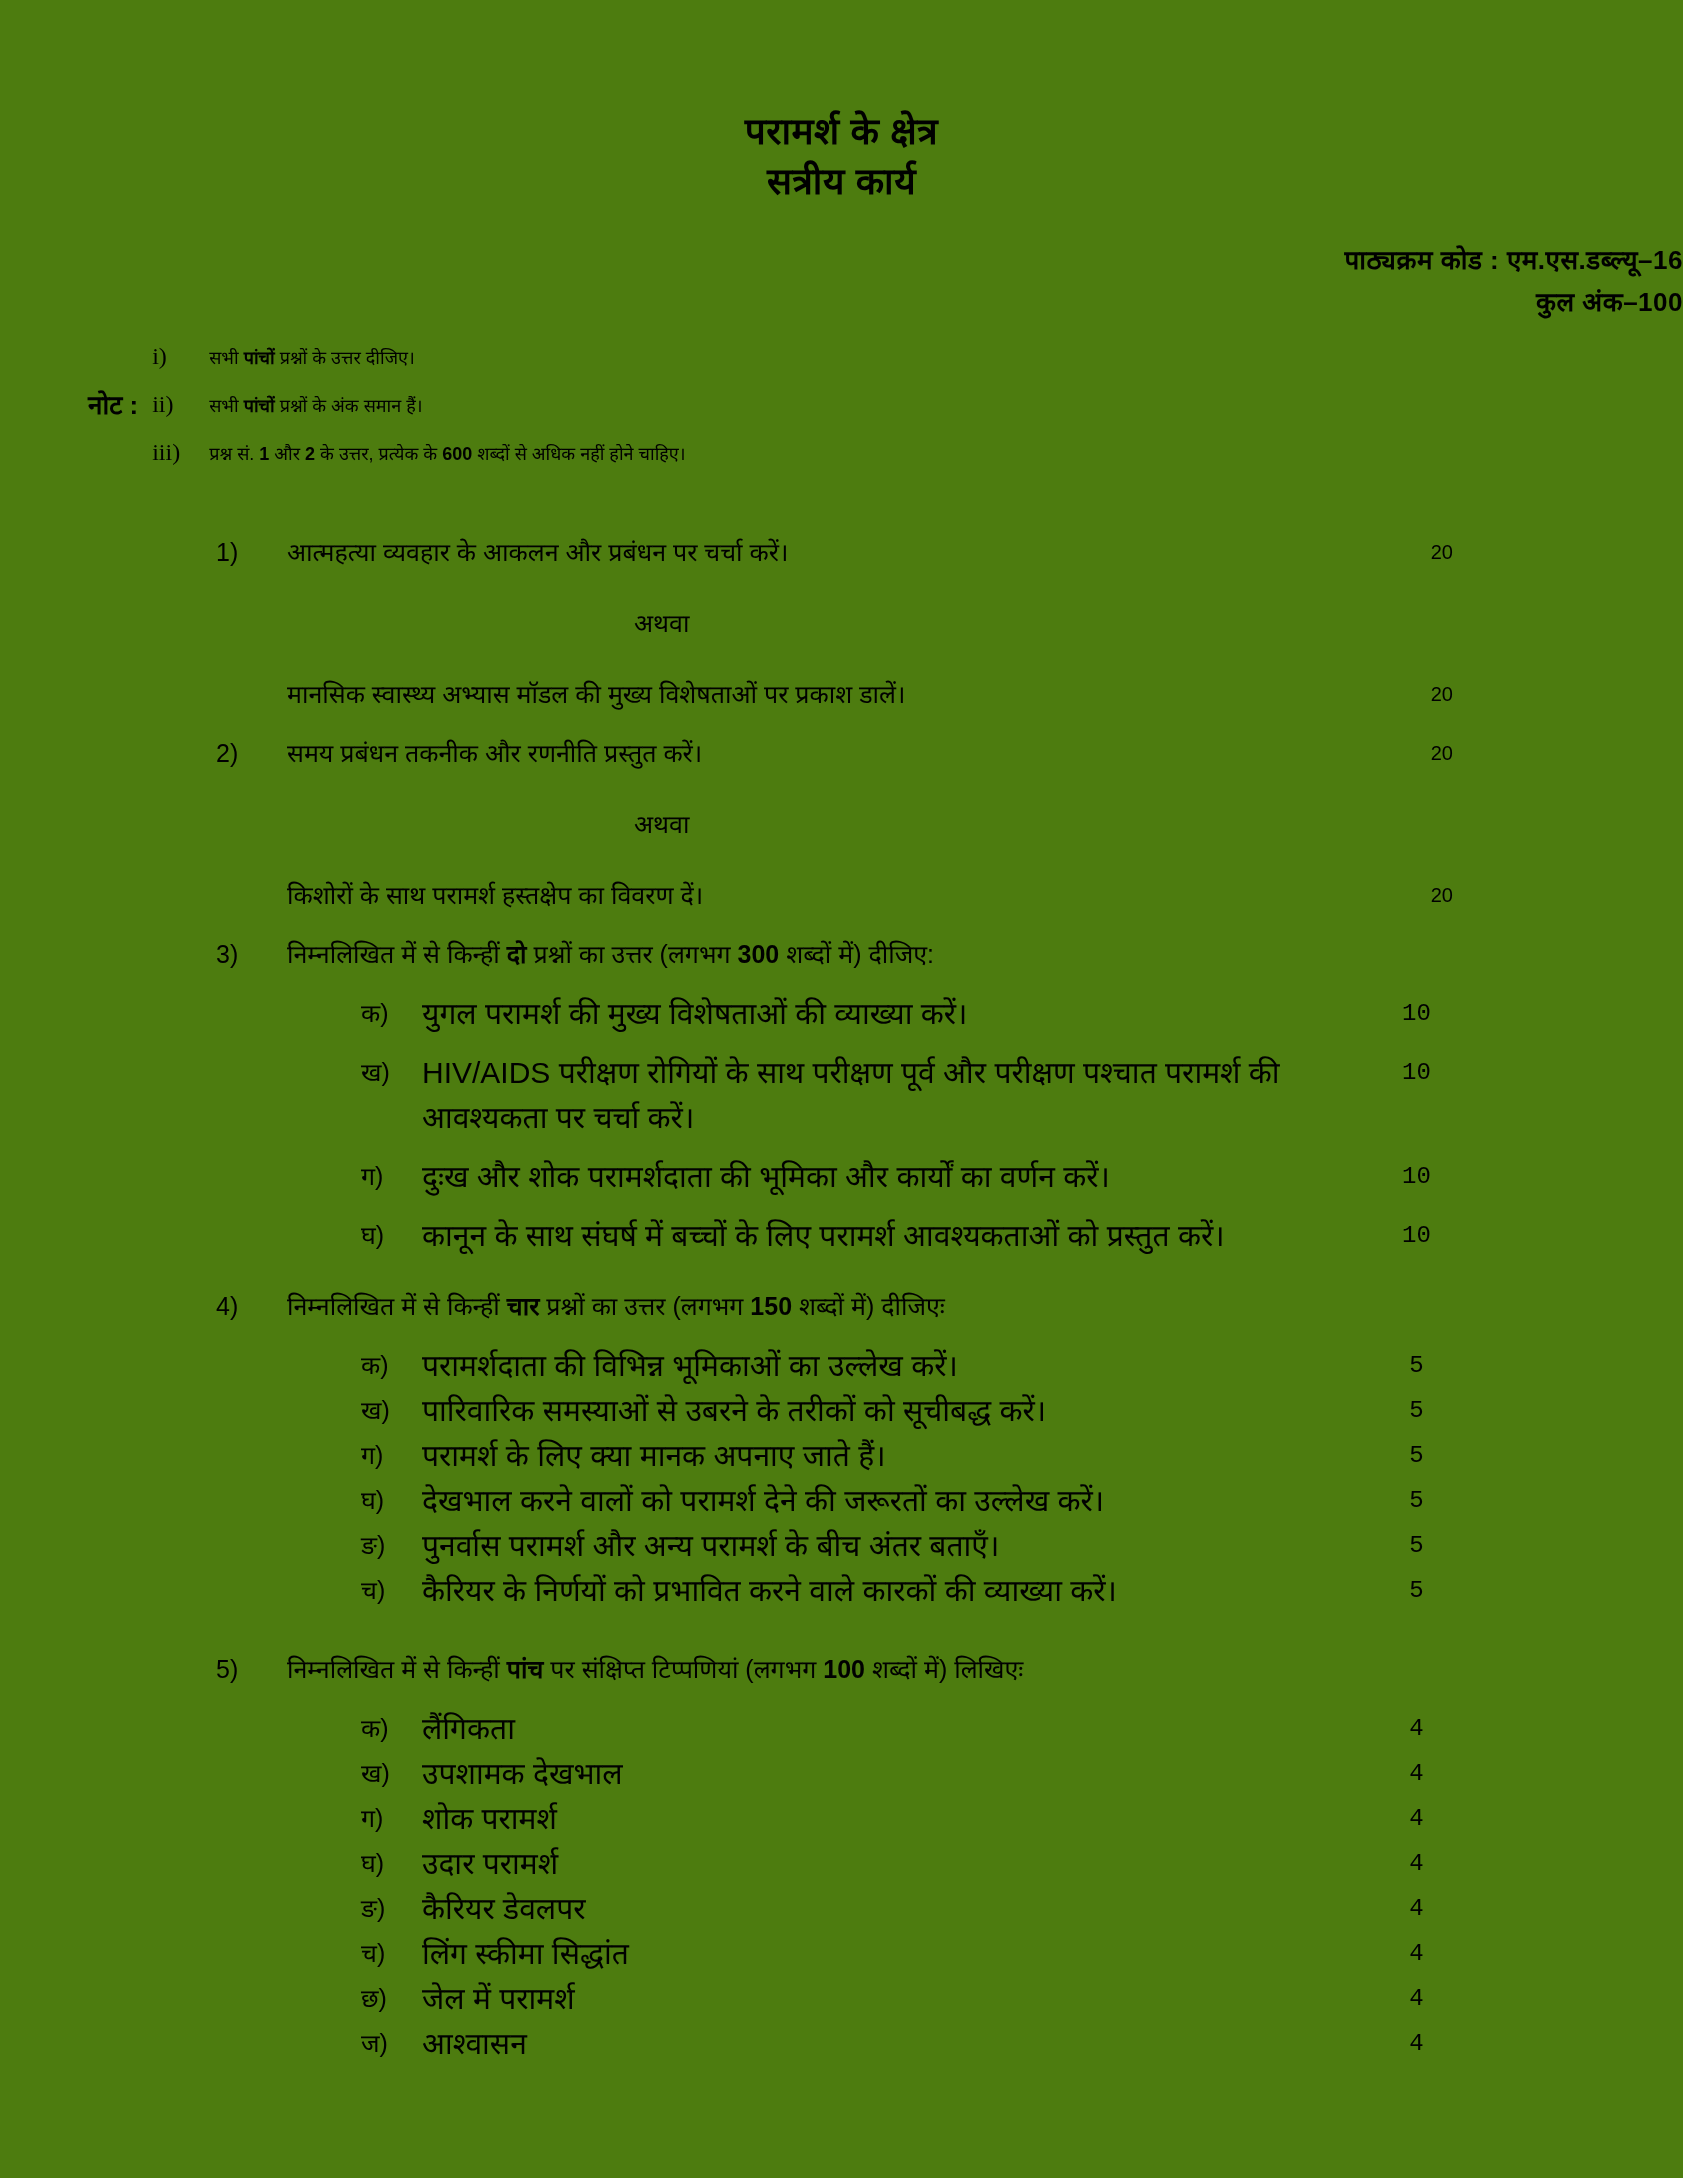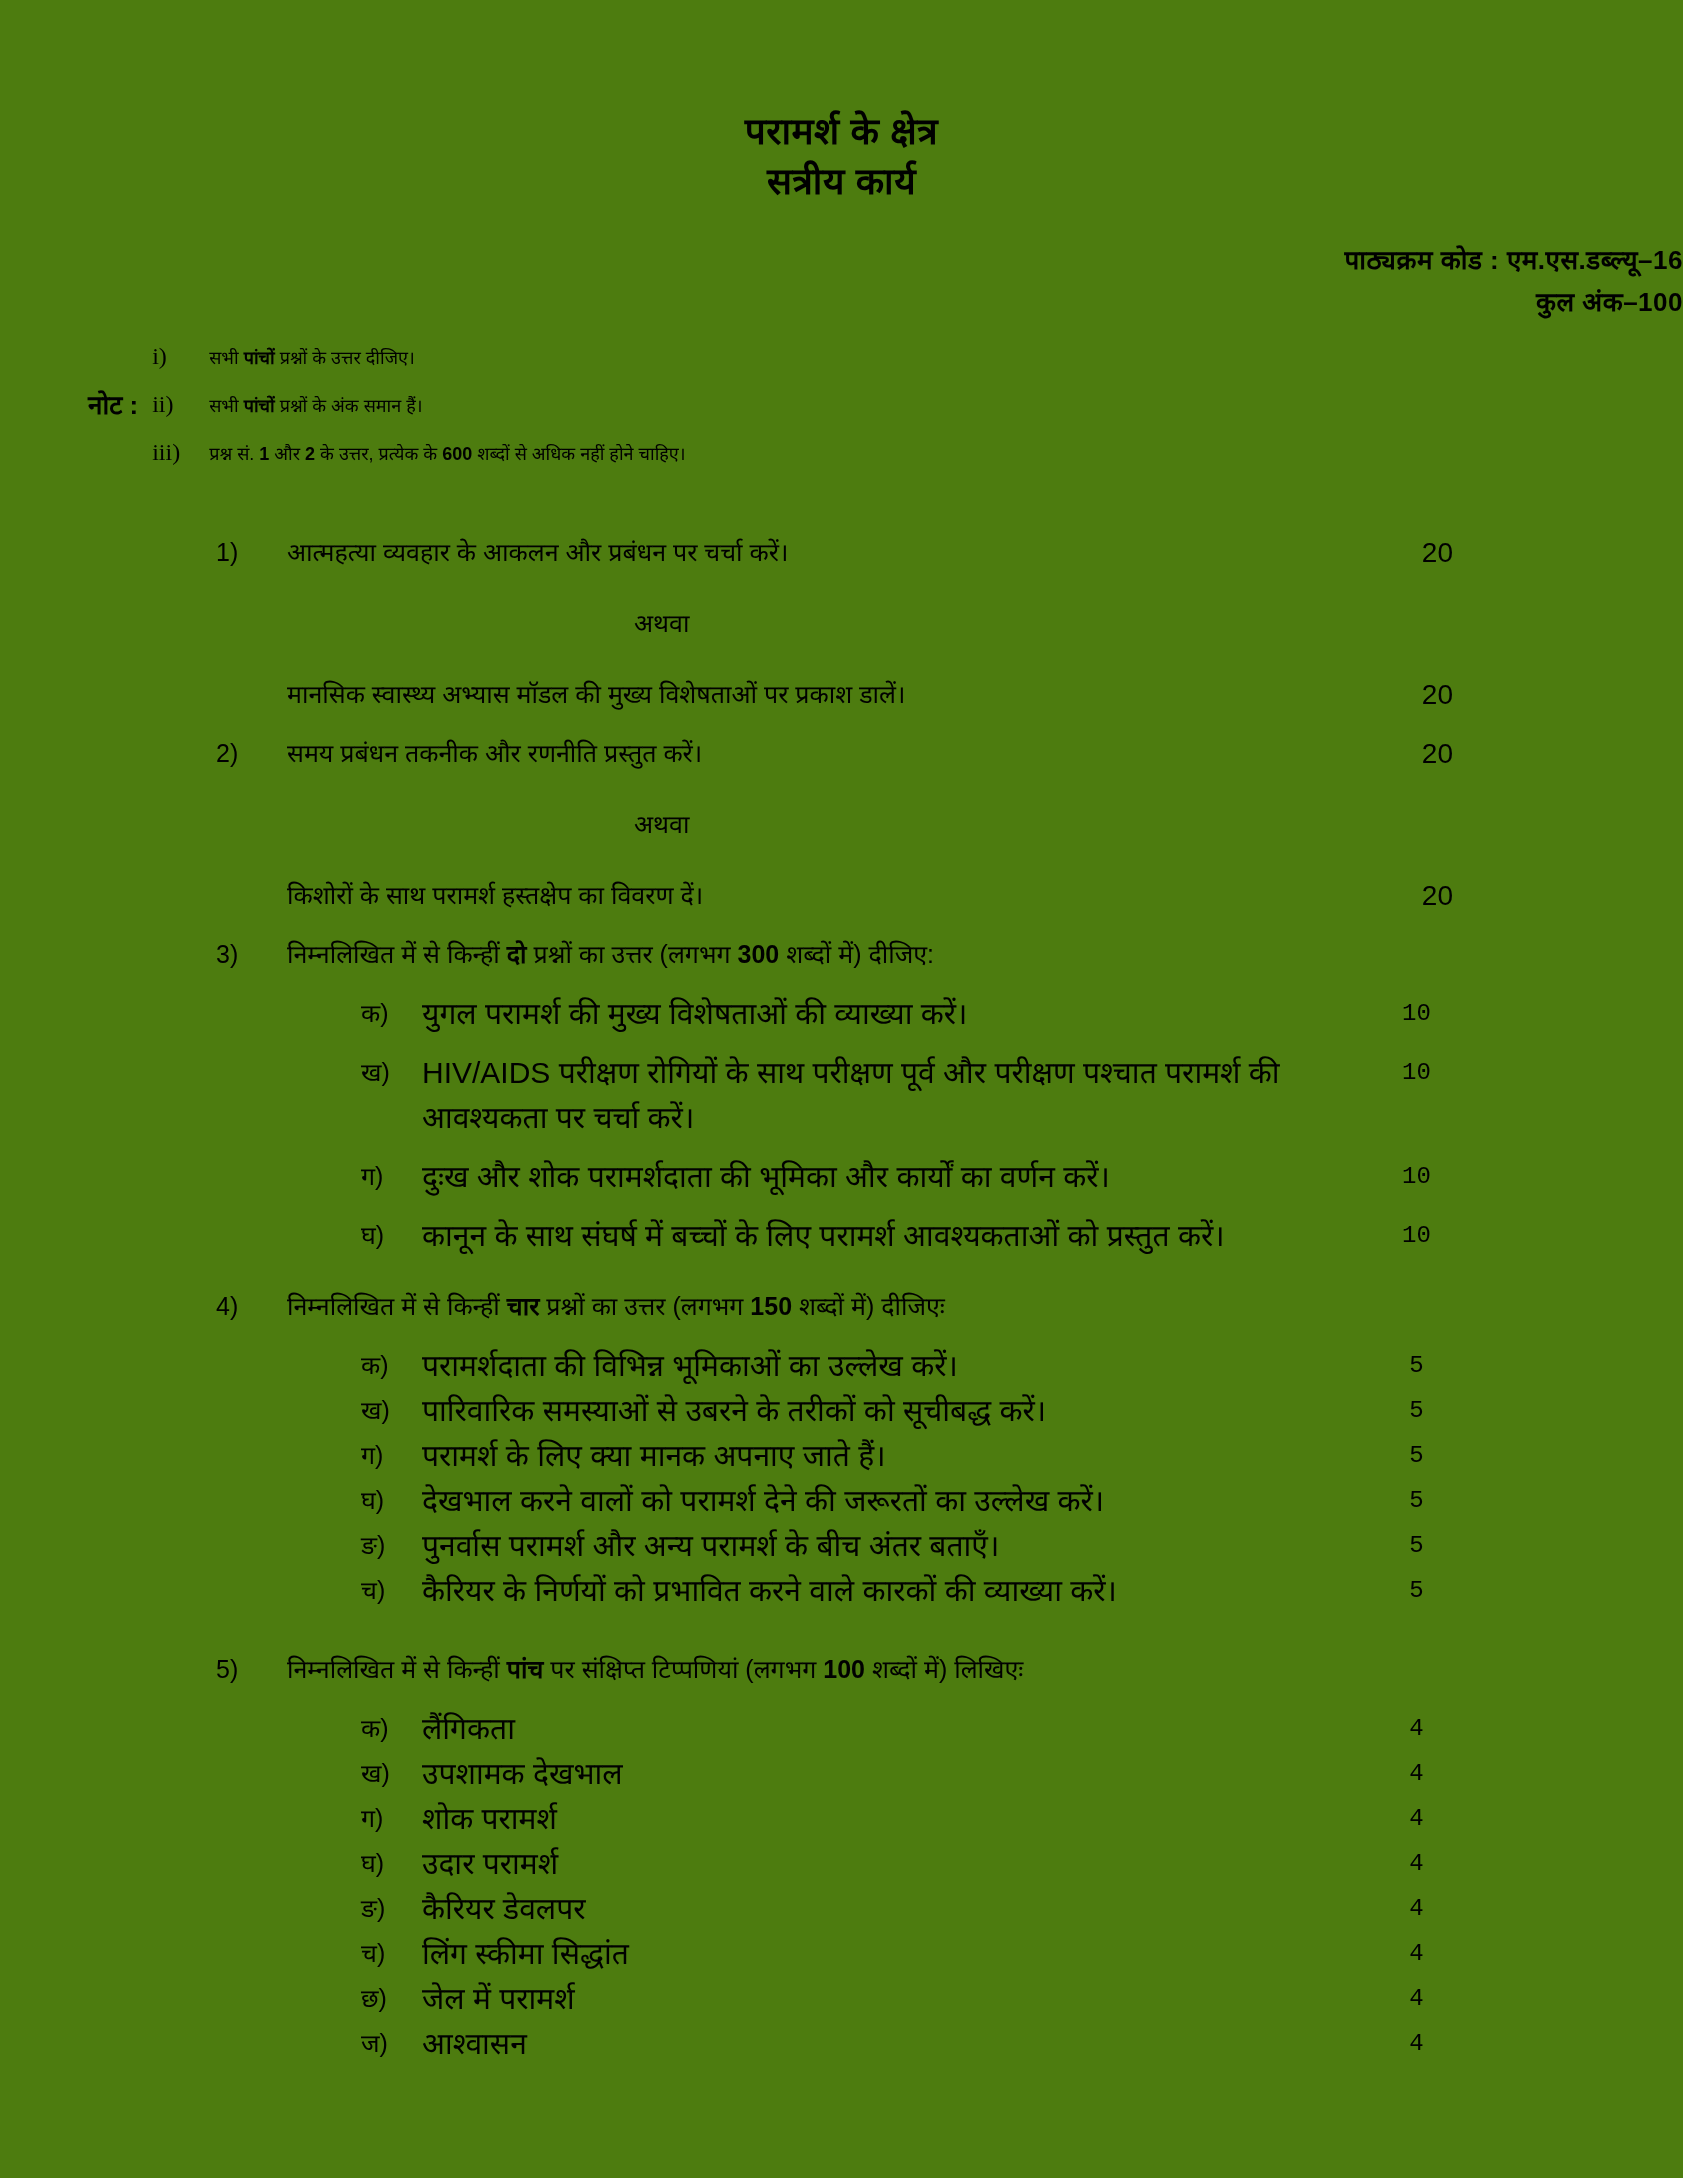--- a/index.html
+++ b/index.html
@@ -100,21 +100,21 @@
   .q-body {
     flex: 1 1 auto;
     font-family: "Liberation Sans", "DejaVu Sans", sans-serif;
     font-size: 25px;
   }
   .q-body b { font-weight: bold; }
   .q-marks {
     flex: 0 0 73px;
     text-align: right;
     font-family: "Liberation Sans", "DejaVu Sans", sans-serif;
-    font-size: 28px;
+    font-size: 20px;
   }
 
   .sub-row {
     display: flex;
     align-items: flex-start;
     padding-left: 216px;
     padding-right: 230px;
     line-height: 45px;
   }
   .sub-indent {

